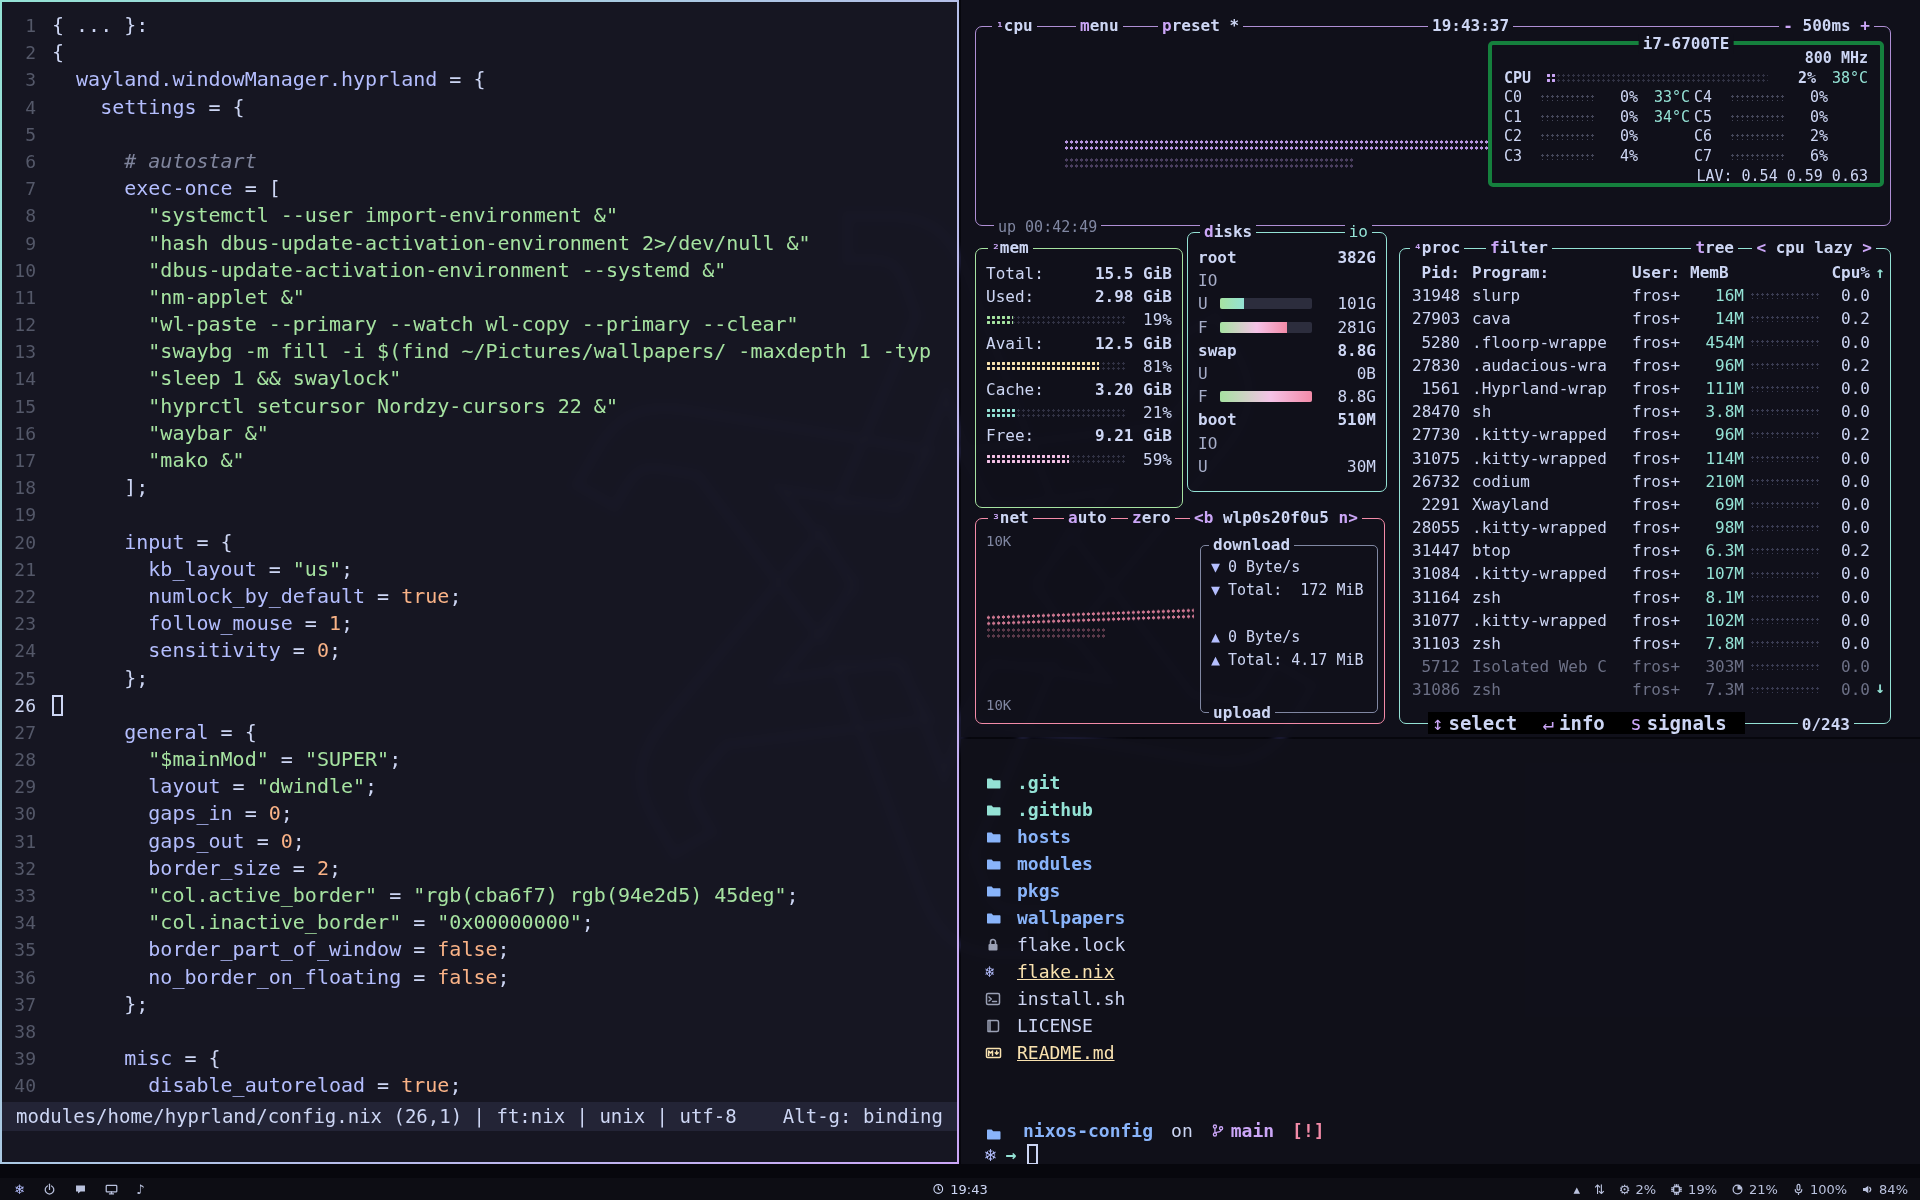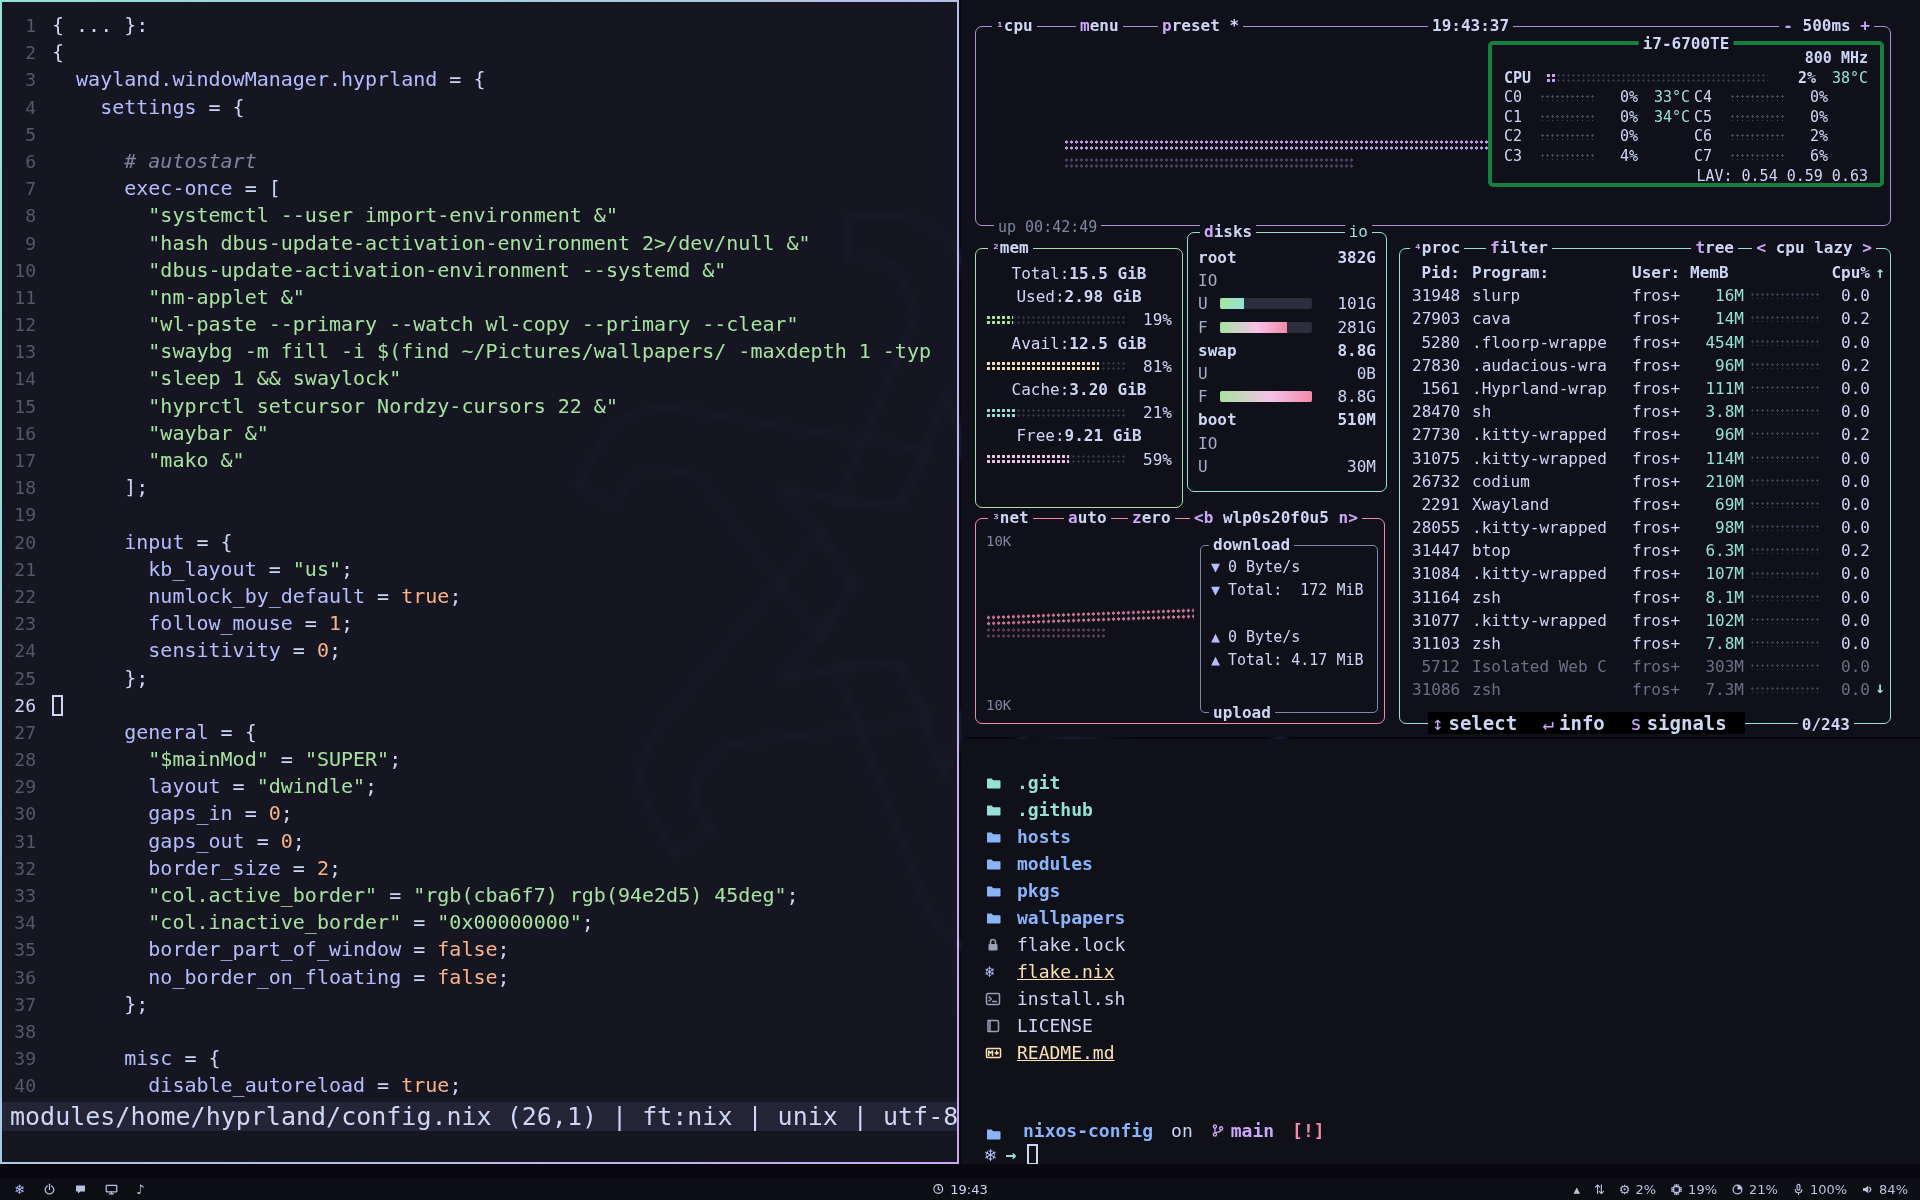--- a/index.html
+++ b/index.html
@@ -22,21 +22,21 @@
   .lnum{width:50px;flex:none;text-align:right;padding-right:16px;color:#545869;font-size:18px}
   .lnum.active{color:#cdd6f4}
   .ltxt{white-space:pre}
   .tk-p{color:#cdd6f4}
   .tk-i{color:#b4befe}
   .tk-s{color:#a6e3a1}
   .tk-n{color:#fab387}
   .tk-c{color:#7f849c;font-style:italic}
   .hcursor{display:inline-block;width:11px;height:21px;border:2px solid #cdd6f4;vertical-align:-4px;margin-right:-13px}
   .statusline{position:absolute;left:0;right:0;top:1100px;height:29px;line-height:29px;
-    background:rgba(38,39,58,.85);display:flex;padding:0 8px;font-size:25px;color:#cdd6f4}
+    background:rgba(38,39,58,.85);display:flex;padding:0 14px;font-size:19px;color:#cdd6f4}
   .statusline .sl-left{flex:1;white-space:pre}
   .statusline .sl-right{color:#cdd6f4}
 
   
   .win-btop{font-size:16px}
   .bbox{position:absolute;border:1px solid;border-radius:7px}
   .btitle{position:absolute;top:-11px;background:#10101a;padding:0 4px;font-weight:700;font-size:16px;line-height:20px;color:#cdd6f4;white-space:pre}
   .bnum{color:#cba6f7;font-size:13px;font-weight:700}
   .btxt{color:#cdd6f4;font-weight:700}
   .hotword{display:inline-block}
@@ -64,21 +64,21 @@
   .core-row{display:grid;grid-template-columns:28px 1fr 36px 48px 28px 1fr 36px 36px;column-gap:4px}
   .cname{color:#cdd6f4}
   .cpct{text-align:right}
   .ctemp{text-align:right;color:#94e2d5}
   .ci-lav{text-align:right;margin-top:1px}
   .uptime{position:absolute;bottom:-11px;left:18px;background:#10101a;padding:0 4px;color:#8087a2;font-size:15px}
 
   
   .mem-box{left:14px;top:248px;width:208px;height:260px;border-color:#a6e3a1;padding:13px 10px 0}
   .mem-box .btitle{left:12px}
-  .mem-line{display:flex;justify-content:center;height:23.2px;line-height:23.2px}
+  .mem-line{display:flex;justify-content:space-between;height:23.2px;line-height:23.2px}
   .mlabel{color:#cdd6f4}
   .mval{font-weight:700}
   .mem-meter{display:flex;align-items:center;height:23.2px}
   .mpct{width:38px;text-align:right}
 
   
   .disks-box{left:226px;top:232px;width:200px;height:260px;border-color:#94e2d5;padding:13px 10px 4px}
   .disks-box .btitle{left:12px}
   .disks-box .io-label{left:auto;right:14px;color:#94e2d5;font-weight:400}
   .disk-line{display:flex;align-items:center;height:23.2px;line-height:23.2px}

